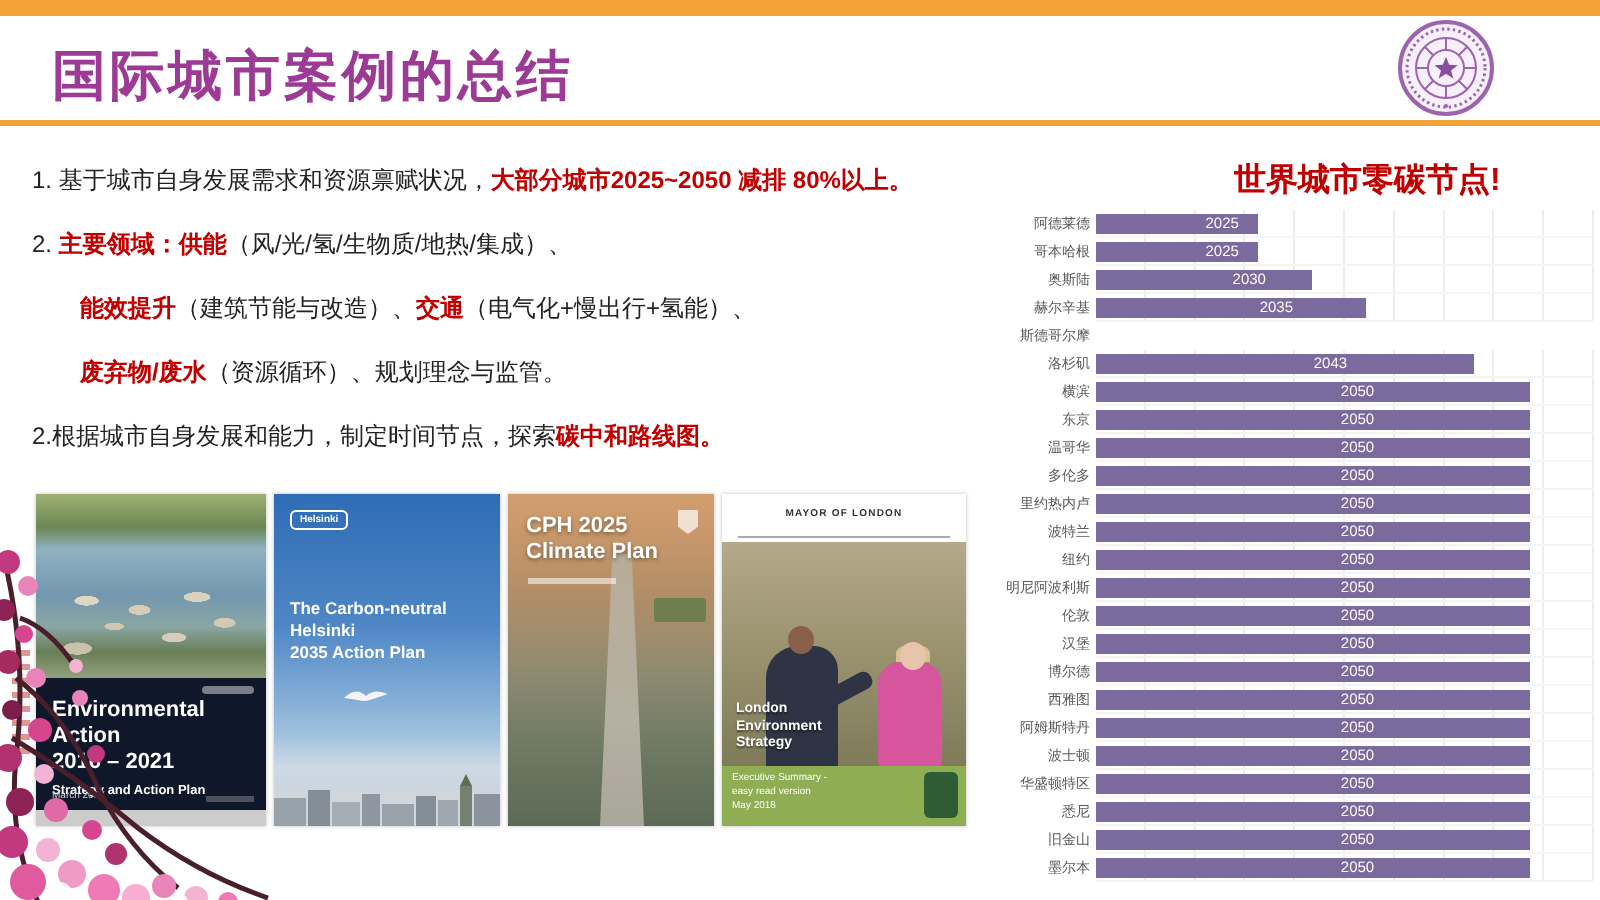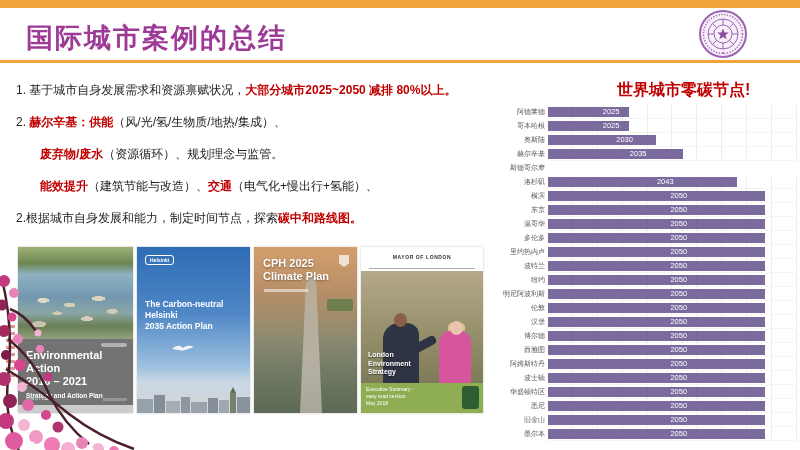--- a/index.html
+++ b/index.html
@@ -55,21 +55,21 @@
     background:
       radial-gradient(ellipse 10px 4px at 22% 58%, #ddd6c0 60%, transparent 62%),
       radial-gradient(ellipse 9px 4px at 45% 63%, #d5cdb8 60%, transparent 62%),
       radial-gradient(ellipse 11px 4px at 70% 56%, #d9d2bd 60%, transparent 62%),
       radial-gradient(ellipse 8px 3px at 34% 72%, #cfc7b2 60%, transparent 62%),
       radial-gradient(ellipse 10px 4px at 60% 78%, #d5cdb8 60%, transparent 62%),
       radial-gradient(ellipse 12px 5px at 18% 84%, #c9c1ab 60%, transparent 62%),
       radial-gradient(ellipse 9px 4px at 82% 70%, #d1c9b4 60%, transparent 62%),
       linear-gradient(180deg, #9db174 0%, #6d8654 18%, #8eb2c2 30%, #7397ae 55%, #8aa6a4 72%, #697f55 86%, #93a07f 100%);
   }
-  .c1 .panel { height:66px; background:#737373; color:#fff; padding:10px 8px 4px 8px; position:relative; }
+  .c1 .panel { height:66px; background:#0f172a; color:#fff; padding:10px 8px 4px 8px; position:relative; }
   .c1 .panel .logo-dots { position:absolute; top:4px; right:6px; width:26px; height:4px; background:rgba(255,255,255,.45); border-radius:2px; }
   .c1 .title { font-size:11px; font-weight:bold; line-height:1.2; }
   .c1 .subtitle { font-size:6.5px; font-weight:bold; margin-top:3px; }
   .c1 .footer { position:absolute; bottom:4px; left:8px; font-size:5px; color:#cfd6da; }
   .c1 .footer-right { position:absolute; bottom:4px; right:6px; width:24px; height:3px; background:rgba(255,255,255,.25); }
 
   
   .cover.c2 { width:113px;padding-left:28px; }
   .c2 { background:linear-gradient(180deg, #2e6cb5 0%, #4f87c6 40%, #9dc0de 72%, #cdd9e4 82%, #c4cfd8 100%); }
   .c2 .badge {
@@ -141,23 +141,23 @@
       <line x1="18.6" y1="31.4" x2="14.4" y2="35.6"></line>
   </g>
   <path d="M25 19.5 L26.6 23.4 L30.8 23.6 L27.5 26.2 L28.7 30.2 L25 27.9 L21.3 30.2 L22.5 26.2 L19.2 23.6 L23.4 23.4 Z" fill="#8a4d9e"></path>
   <circle cx="25" cy="44" r="1" fill="#9C64AE"></circle>
 </svg>
 
 <div class="header-rule"></div>
 
 <div class="body-text">
   <div class="line"><span>1. </span><span>基于城市自身发展需求和资源禀赋状况，</span><span class="red">大部分城市2025~2050 减排 80%以上。</span></div>
-  <div class="line"><span>2. </span><span class="red">赫尔辛基：</span><span class="red">供能</span><span>（风/光/氢/生物质/地热/集成）、</span></div>
+  <div class="line"><span>2. </span><span class="red">主要领域：</span><span class="red">供能</span><span>（风/光/氢/生物质/地热/集成）、</span></div>
+  <div class="line indent"><span class="red">能效提升</span><span>（建筑节能与改造）、</span><span class="red">交通</span><span>（电气化+慢出行+氢能）、</span></div>
   <div class="line indent"><span class="red">废弃物/废水</span><span>（资源循环）、规划理念与监管。</span></div>
-  <div class="line indent"><span class="red">能效提升</span><span>（建筑节能与改造）、</span><span class="red">交通</span><span>（电气化+慢出行+氢能）、</span></div>
   <div class="line"><span>2.根据城市自身发展和能力，制定时间节点，探索</span><span class="red">碳中和路线图。</span></div>
 </div>
 
 <div class="chart-heading">世界城市零碳节点!</div>
 
 <div class="chart">
   <div id="chart-rows">
       <div class="chart-row">
         <div class="chart-label" style="color: rgb(89, 89, 89);">阿德莱德</div>
         <div class="chart-track">

